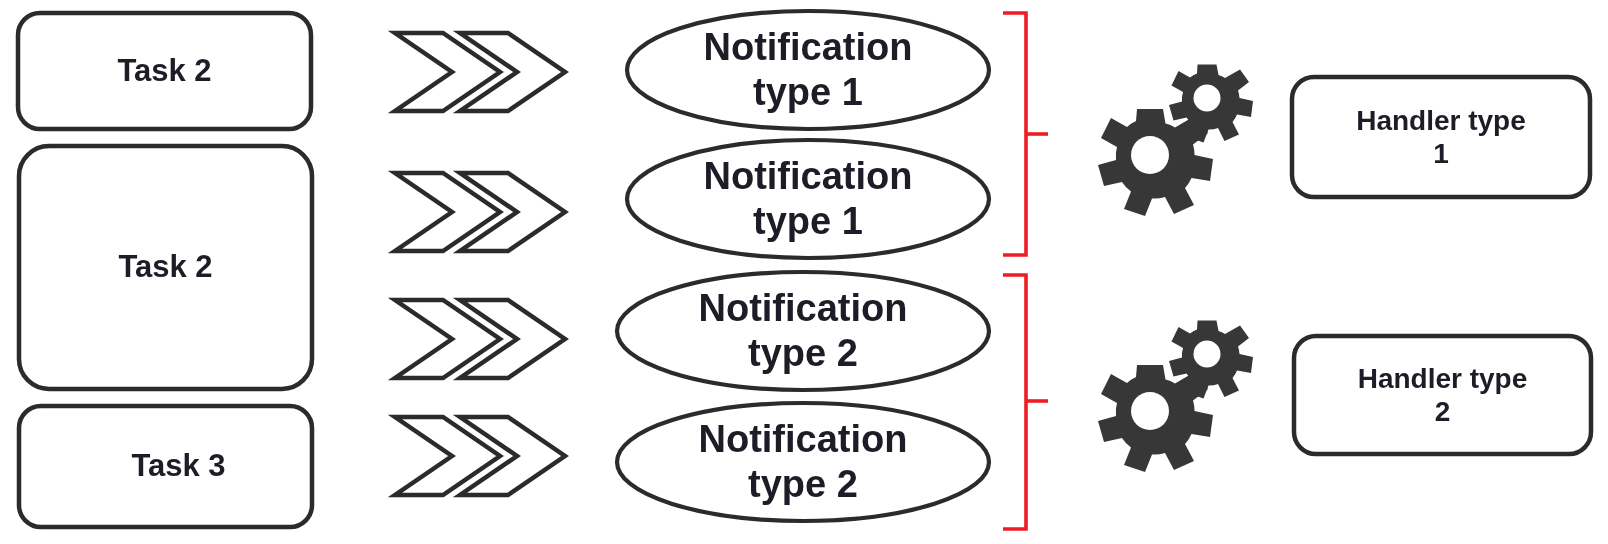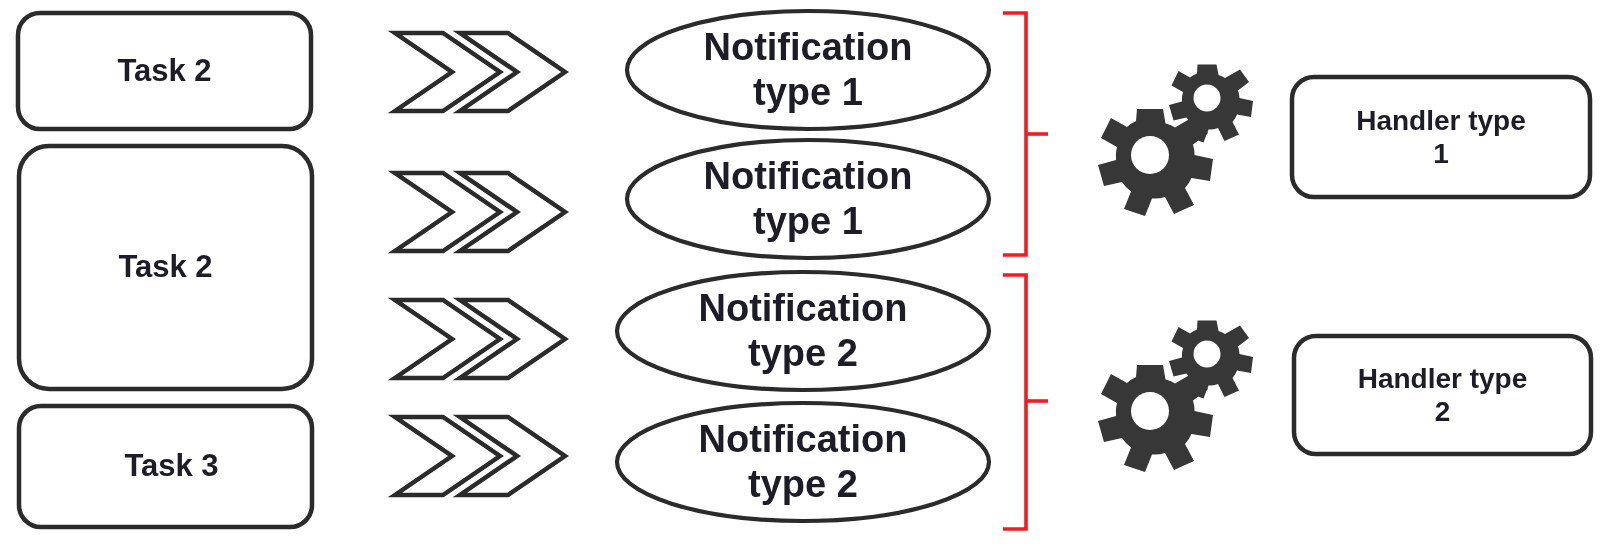--- a/index.html
+++ b/index.html
@@ -189,21 +189,21 @@
     </g>
 
     <rect x="1292" y="77" width="298" height="120" rx="22" ry="22" fill="#ffffff" stroke="#2b2b2b" stroke-width="4.5"></rect>
     <rect x="1294" y="336" width="297" height="118" rx="22" ry="22" fill="#ffffff" stroke="#2b2b2b" stroke-width="4.5"></rect>
   </svg>
 
   <div class="box-label task-label" style="left:18px; top:13px; width:293px; height:116px;">Task 2</div>
 
   <div class="box-label task-label" style="left:19px; top:146px; width:293px; height:243px;">Task 2</div>
 
-  <div class="box-label task-label" style="left:25px; top:406px; width:293px; height:121px;">Task 3</div>
+  <div class="box-label task-label" style="left:32px; top:406px; width:293px; height:121px;">Task 3</div>
 
   <div class="box-label ellipse-label" style="left:627px; top:11px; width:362px; height:118px;">Notification
 type 1</div>
 
   <div class="box-label ellipse-label" style="left:627px; top:140px; width:362px; height:118px;">Notification
 type 1</div>
 
   <div class="box-label ellipse-label" style="left:617px; top:272px; width:372px; height:118px;">Notification
 type 2</div>
 

